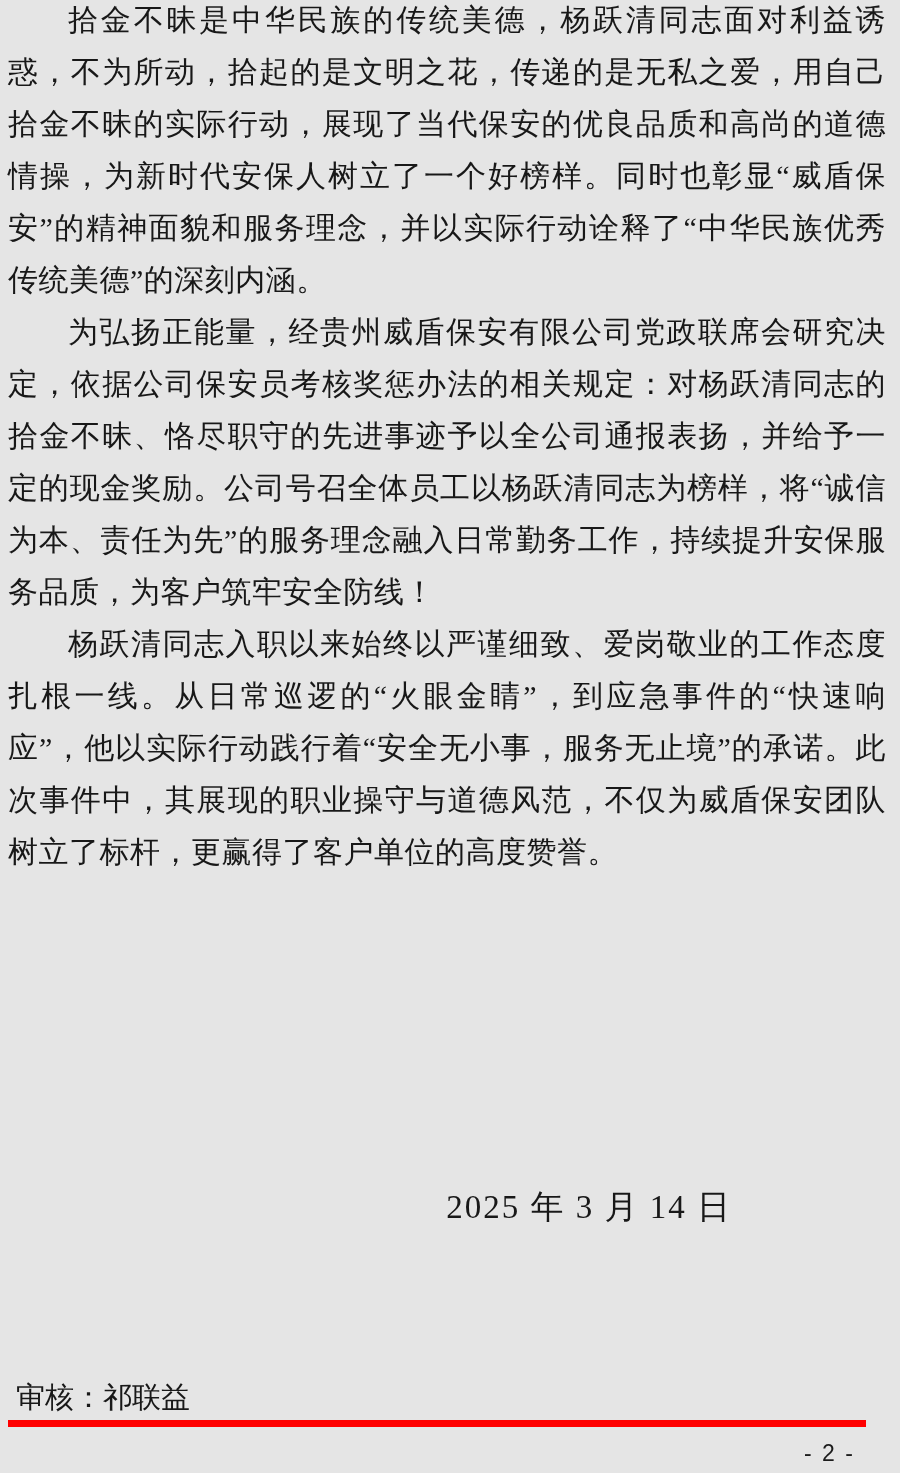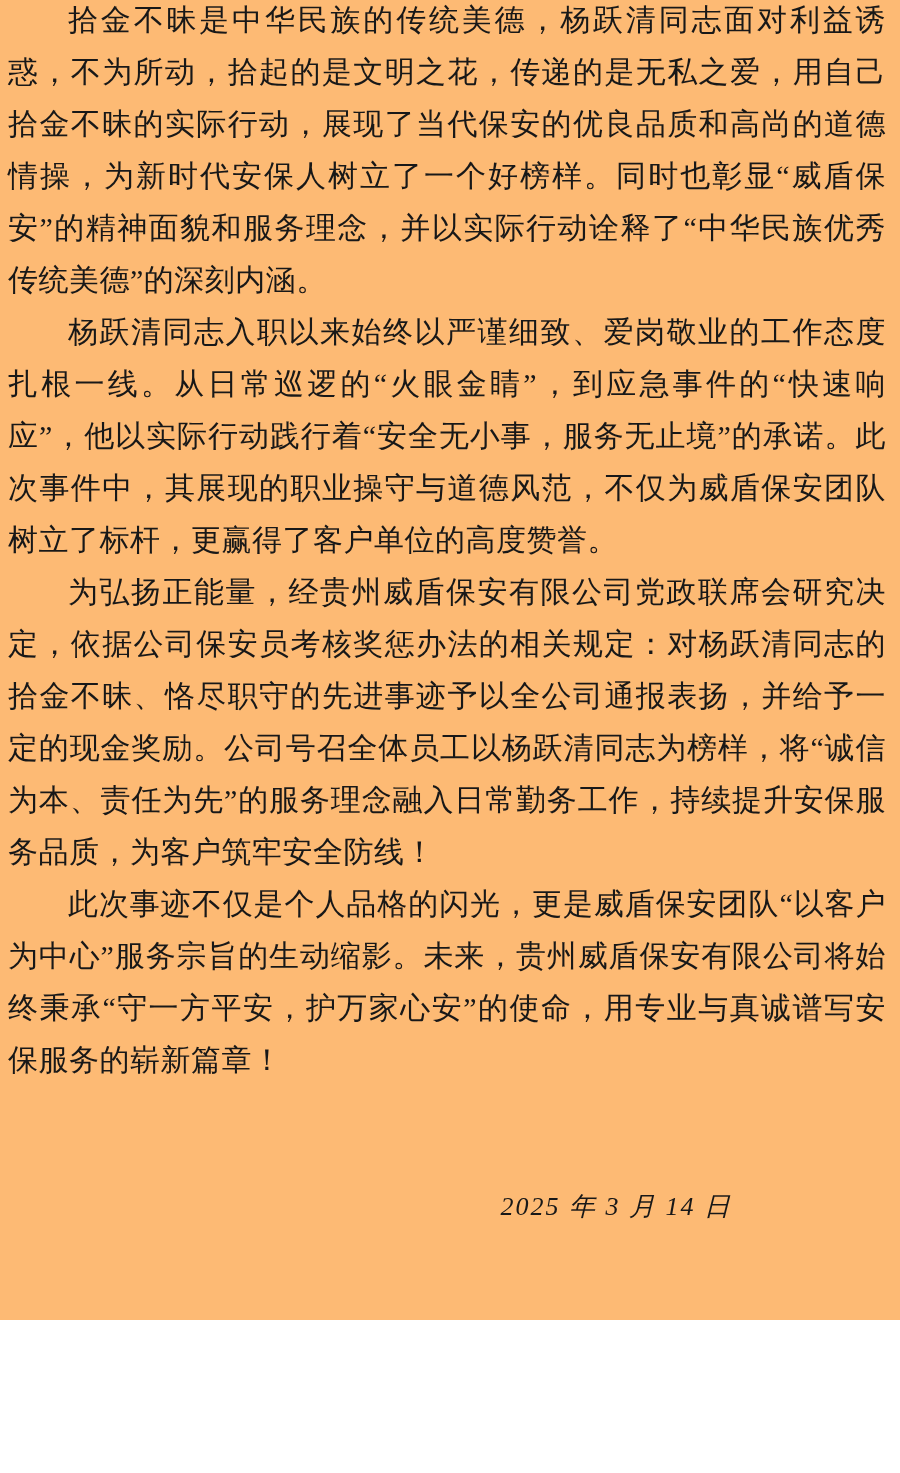--- a/index.html
+++ b/index.html
@@ -3,22 +3,22 @@
 <meta charset="utf-8">
 <style>
   html, body {
     margin: 0;
     padding: 0;
     background: #ffffff;
   }
   .page {
     position: relative;
     width: 900px;
-    height: 1320px;
-    background: #fdba74;
+    height: 1473px;
+    background: #e5e5e5;
     overflow: hidden;
     color: #181818;
     font-family: "Liberation Serif", "DejaVu Serif", serif;
   }
   .body-text {
     position: absolute;
     left: 8px;
     top: -6px;
     width: 878px;
     font-size: 30px;
@@ -28,25 +28,24 @@
   }
   .body-text p {
     margin: 0;
     padding: 0;
     text-indent: 2em;
   }
   .date-line {
     position: absolute;
     top: 1186px;
     right: 168px;
-    font-size: 26px;
+    font-size: 33px;
     line-height: 42px;
     letter-spacing: 2px;
     white-space: nowrap;
-    font-style: italic;
   }
   .credits {
     position: absolute;
     left: 0;
     top: 1380px;
     width: 900px;
     height: 34px;
     font-size: 29px;
     line-height: 34px;
     padding-left: 8px;
@@ -79,23 +78,22 @@
     white-space: nowrap;
   }
 </style>
 </head>
 <body>
 
 <div class="page">
 
   <main class="body-text">
     <p>拾金不昧是中华民族的传统美德，杨跃清同志面对利益诱惑，不为所动，拾起的是文明之花，传递的是无私之爱，用自己拾金不昧的实际行动，展现了当代保安的优良品质和高尚的道德情操，为新时代安保人树立了一个好榜样。同时也彰显“威盾保安”的精神面貌和服务理念，并以实际行动诠释了“中华民族优秀传统美德”的深刻内涵。</p>
+    <p>为弘扬正能量，经贵州威盾保安有限公司党政联席会研究决定，依据公司保安员考核奖惩办法的相关规定：对杨跃清同志的拾金不昧、恪尽职守的先进事迹予以全公司通报表扬，并给予一定的现金奖励。公司号召全体员工以杨跃清同志为榜样，将“诚信为本、责任为先”的服务理念融入日常勤务工作，持续提升安保服务品质，为客户筑牢安全防线！</p>
     <p>杨跃清同志入职以来始终以严谨细致、爱岗敬业的工作态度扎根一线。从日常巡逻的“火眼金睛”，到应急事件的“快速响应”，他以实际行动践行着“安全无小事，服务无止境”的承诺。此次事件中，其展现的职业操守与道德风范，不仅为威盾保安团队树立了标杆，更赢得了客户单位的高度赞誉。</p>
-    <p>为弘扬正能量，经贵州威盾保安有限公司党政联席会研究决定，依据公司保安员考核奖惩办法的相关规定：对杨跃清同志的拾金不昧、恪尽职守的先进事迹予以全公司通报表扬，并给予一定的现金奖励。公司号召全体员工以杨跃清同志为榜样，将“诚信为本、责任为先”的服务理念融入日常勤务工作，持续提升安保服务品质，为客户筑牢安全防线！</p>
-    <p>此次事迹不仅是个人品格的闪光，更是威盾保安团队“以客户为中心”服务宗旨的生动缩影。未来，贵州威盾保安有限公司将始终秉承“守一方平安，护万家心安”的使命，用专业与真诚谱写安保服务的崭新篇章！</p>
   </main>
 
   <div class="date-line">2025 年 3 月 14 日</div>
 
   <footer class="credits">
     <span class="credit credit-reviewer"><span>审核：</span><span>祁联益</span></span>
   </footer>
 
   <div class="red-rule" style="background: rgb(255, 0, 0);"></div>
 

